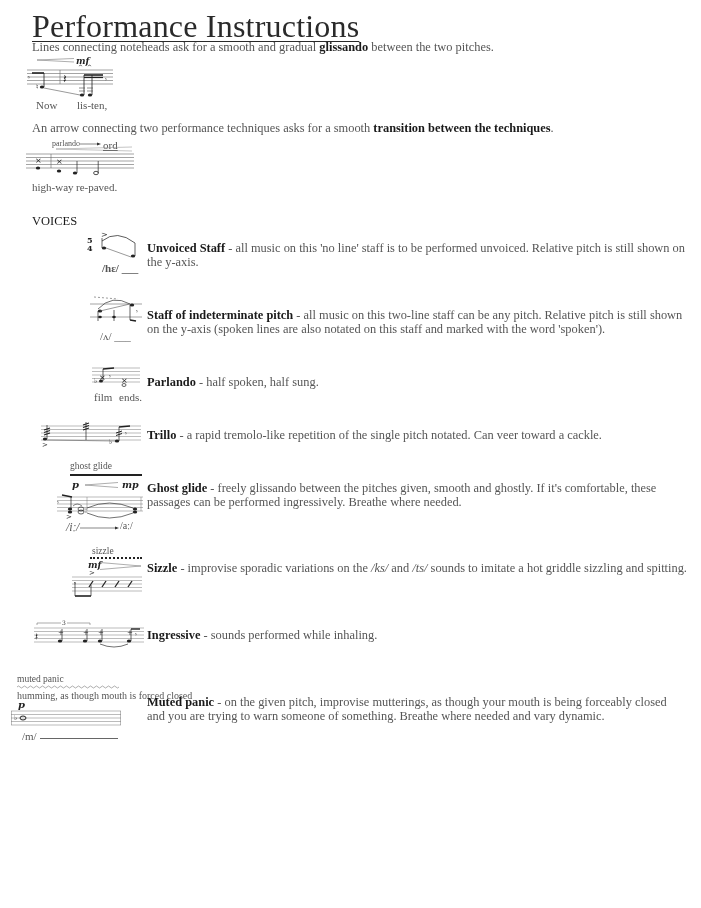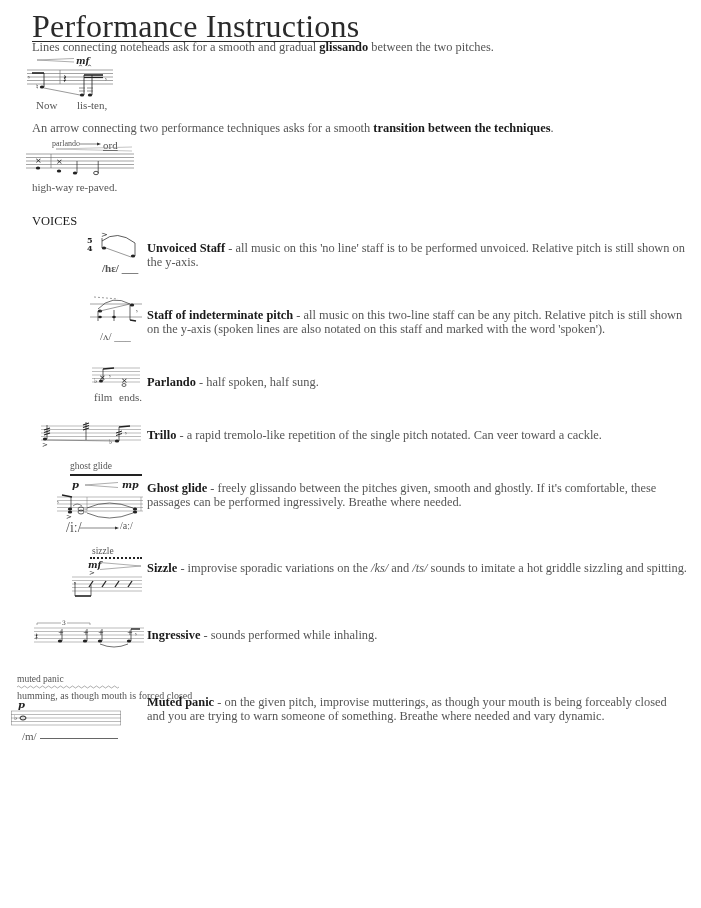--- a/index.html
+++ b/index.html
@@ -260,21 +260,21 @@
     <ellipse cx="24" cy="17" rx="3" ry="2" fill="none" stroke="#222" stroke-width="0.7"></ellipse>
     <ellipse cx="24" cy="20" rx="3" ry="2" fill="none" stroke="#222" stroke-width="0.7"></ellipse>
     <circle cx="29" cy="17" r="0.6" fill="#222"></circle>
     <circle cx="29" cy="20" r="0.6" fill="#222"></circle>
     <path d="M16 14 Q20 10 25 14" stroke="#333" stroke-width="0.6" fill="none"></path>
     <path d="M30 16 Q52 6 76 16" stroke="#333" stroke-width="0.7" fill="none"></path>
     <path d="M30 21 Q52 31 76 21" stroke="#333" stroke-width="0.7" fill="none"></path>
     <ellipse cx="78" cy="17" rx="2.2" ry="1.6" fill="#222"></ellipse>
     <ellipse cx="78" cy="20" rx="2.2" ry="1.6" fill="#222"></ellipse>
   </svg>
-  <span class="abs lyric" style="left:66px; top:520px; font-size:14px;">/iː/</span>
+  <span class="abs lyric" style="left:66px; top:520px; font-size:12px;font-style:italic;">/iː/</span>
   <svg style="left:80px; top:525px;" width="40" height="6" viewBox="0 0 40 6">
     <line x1="0" y1="3" x2="37" y2="3" stroke="#555" stroke-width="0.7"></line>
     <polygon points="35,1.5 39,3 35,4.5" fill="#333"></polygon>
   </svg>
   <span class="abs lyric" style="left:120px; top:520px; font-size:10px;">/aː/</span>
   <div class="abs desc" style="top:481px;"><b>Ghost glide</b><span> - freely glissando between the pitches given, smooth and ghostly. If it's comfortable, these passages can be performed ingressively. Breathe where needed.</span></div>
 </div>
 
 <div>
   <span class="abs small-label" style="left:92px; top:546px; font-size:9.5px;">sizzle</span>

